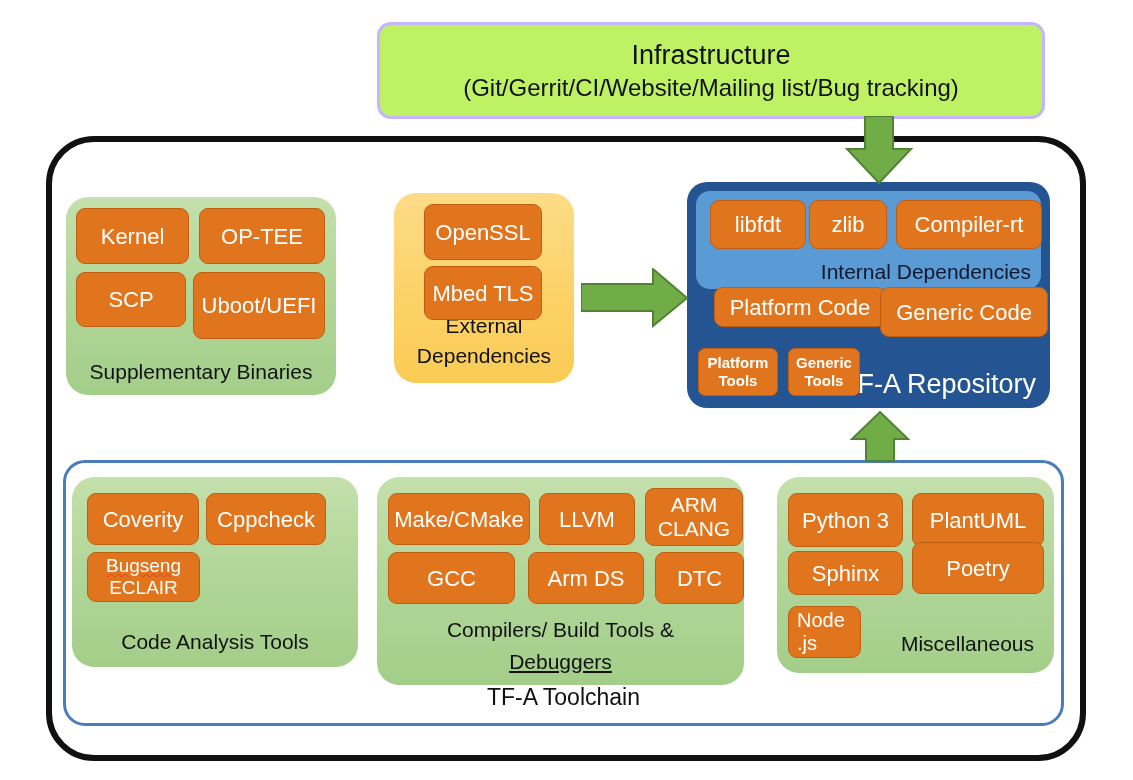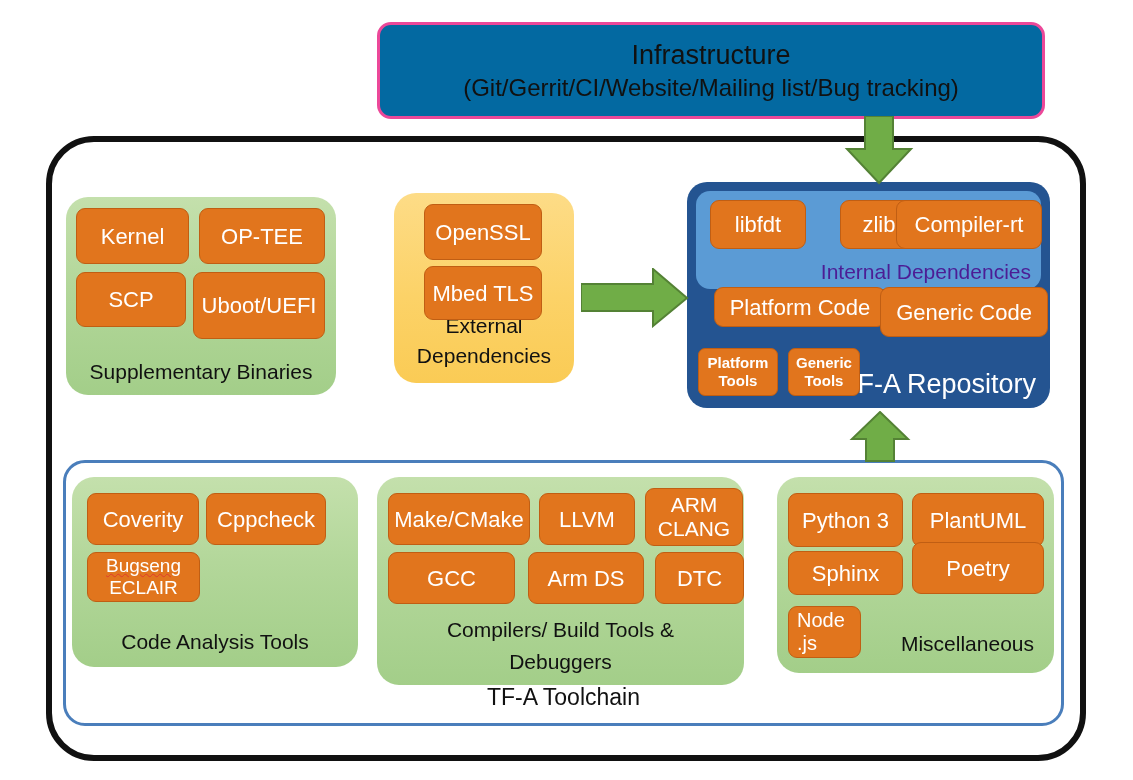--- a/index.html
+++ b/index.html
@@ -6,21 +6,21 @@
   body{
     width:1133px;height:780px;position:relative;overflow:hidden;
     font-family:"Liberation Sans","DejaVu Sans",sans-serif;
     -webkit-font-smoothing:antialiased;
   }
   .abs{position:absolute;box-sizing:border-box;}
 
   
   #infra{
     left:377px;top:22px;width:668px;height:97px;
-    background:#0369a1;border:3px solid #ec4899;border-radius:14px;
+    background:#bef264;border:3px solid #c4b5fd;border-radius:14px;
     display:flex;flex-direction:column;align-items:center;justify-content:center;
     color:#111;z-index:6;
   }
   #infra .l1{font-size:27px;line-height:34px;}
   #infra .l2{font-size:24px;line-height:31px;}
 
   
   #outer-frame{
     left:46px;top:136px;width:1040px;height:625px;
     border:6px solid #111111;border-radius:48px;background:transparent;z-index:1;
@@ -67,21 +67,21 @@
     background:#245491;z-index:3;
   }
   #repo-title{
     position:absolute;right:14px;bottom:8px;color:#ffffff;font-size:27px;line-height:32px;z-index:5;
   }
   #internal{
     position:absolute;left:9px;top:9px;width:345px;height:98px;border-radius:14px;
     background:#5B9BD5;z-index:4;
   }
   #internal-label{
-    position:absolute;right:10px;bottom:4px;color:#4c1d95;font-size:21px;line-height:26px;z-index:6;
+    position:absolute;right:10px;bottom:4px;color:#0f172a;font-size:21px;line-height:26px;z-index:6;
   }
 
   
   #toolchain{
     left:63px;top:460px;width:1001px;height:266px;
     border:3px solid #4A7EBB;border-radius:22px;background:#ffffff;z-index:2;
   }
   #toolchain-label{
     position:absolute;left:0;right:0;bottom:12px;text-align:center;
     color:#111;font-size:23px;line-height:28px;z-index:5;
@@ -126,21 +126,21 @@
   <polygon points="0,16 72,16 72,1 106,30 72,58 72,43 0,43" fill="#70AD47" stroke="#548235" stroke-width="2"></polygon>
 </svg>
 
 <div class="abs" id="repo">
   <div id="internal">
     <div id="internal-label">Internal Dependencies</div>
   </div>
   <div id="repo-title">TF-A Repository</div>
 </div>
 <div class="ob" style="left:710px;top:200px;width:96px;height:49px;">libfdt</div>
-<div class="ob" style="left:809px;top:200px;width:78px;height:49px;margin-left:31px;">zlib</div>
+<div class="ob" style="left:809px;top:200px;width:78px;height:49px;">zlib</div>
 <div class="ob" style="left:896px;top:200px;width:146px;height:49px;">Compiler-rt</div>
 <div class="ob" style="left:714px;top:287px;width:172px;height:40px;">Platform Code</div>
 <div class="ob" style="left:880px;top:287px;width:168px;height:50px;">Generic Code</div>
 <div class="ob small two" style="left:698px;top:348px;width:80px;height:48px;">
   <span>Platform</span>
   <span>Tools</span>
 </div>
 <div class="ob small two" style="left:788px;top:348px;width:72px;height:48px;">
   <span>Generic</span>
   <span>Tools</span>
@@ -159,21 +159,21 @@
 </div>
 <div class="ob" style="left:87px;top:493px;width:112px;height:52px;">Coverity</div>
 <div class="ob" style="left:206px;top:493px;width:120px;height:52px;">Cppcheck</div>
 <div class="ob two" style="left:87px;top:552px;width:113px;height:50px;font-size:19px;line-height:22px;">
   <span class="squiggle">Bugseng</span>
   <span>ECLAIR</span>
 </div>
 
 <div class="abs group" id="grp-cbt">
   <div class="group-label" style="bottom:42px;">Compilers/ Build Tools &amp;</div>
-  <div class="group-label" style="bottom:10px;">Debuggers</div>
+  <div class="group-label" style="bottom:10px;text-decoration:underline;">Debuggers</div>
 </div>
 <div class="ob" style="left:388px;top:493px;width:142px;height:52px;">Make/CMake</div>
 <div class="ob" style="left:539px;top:493px;width:96px;height:52px;">LLVM</div>
 <div class="ob two" style="left:645px;top:488px;width:98px;height:58px;font-size:21px;line-height:24px;">
   <span>ARM</span>
   <span>CLANG</span>
 </div>
 <div class="ob" style="left:388px;top:552px;width:127px;height:52px;">GCC</div>
 <div class="ob" style="left:528px;top:552px;width:116px;height:52px;">Arm DS</div>
 <div class="ob" style="left:655px;top:552px;width:89px;height:52px;">DTC</div>

